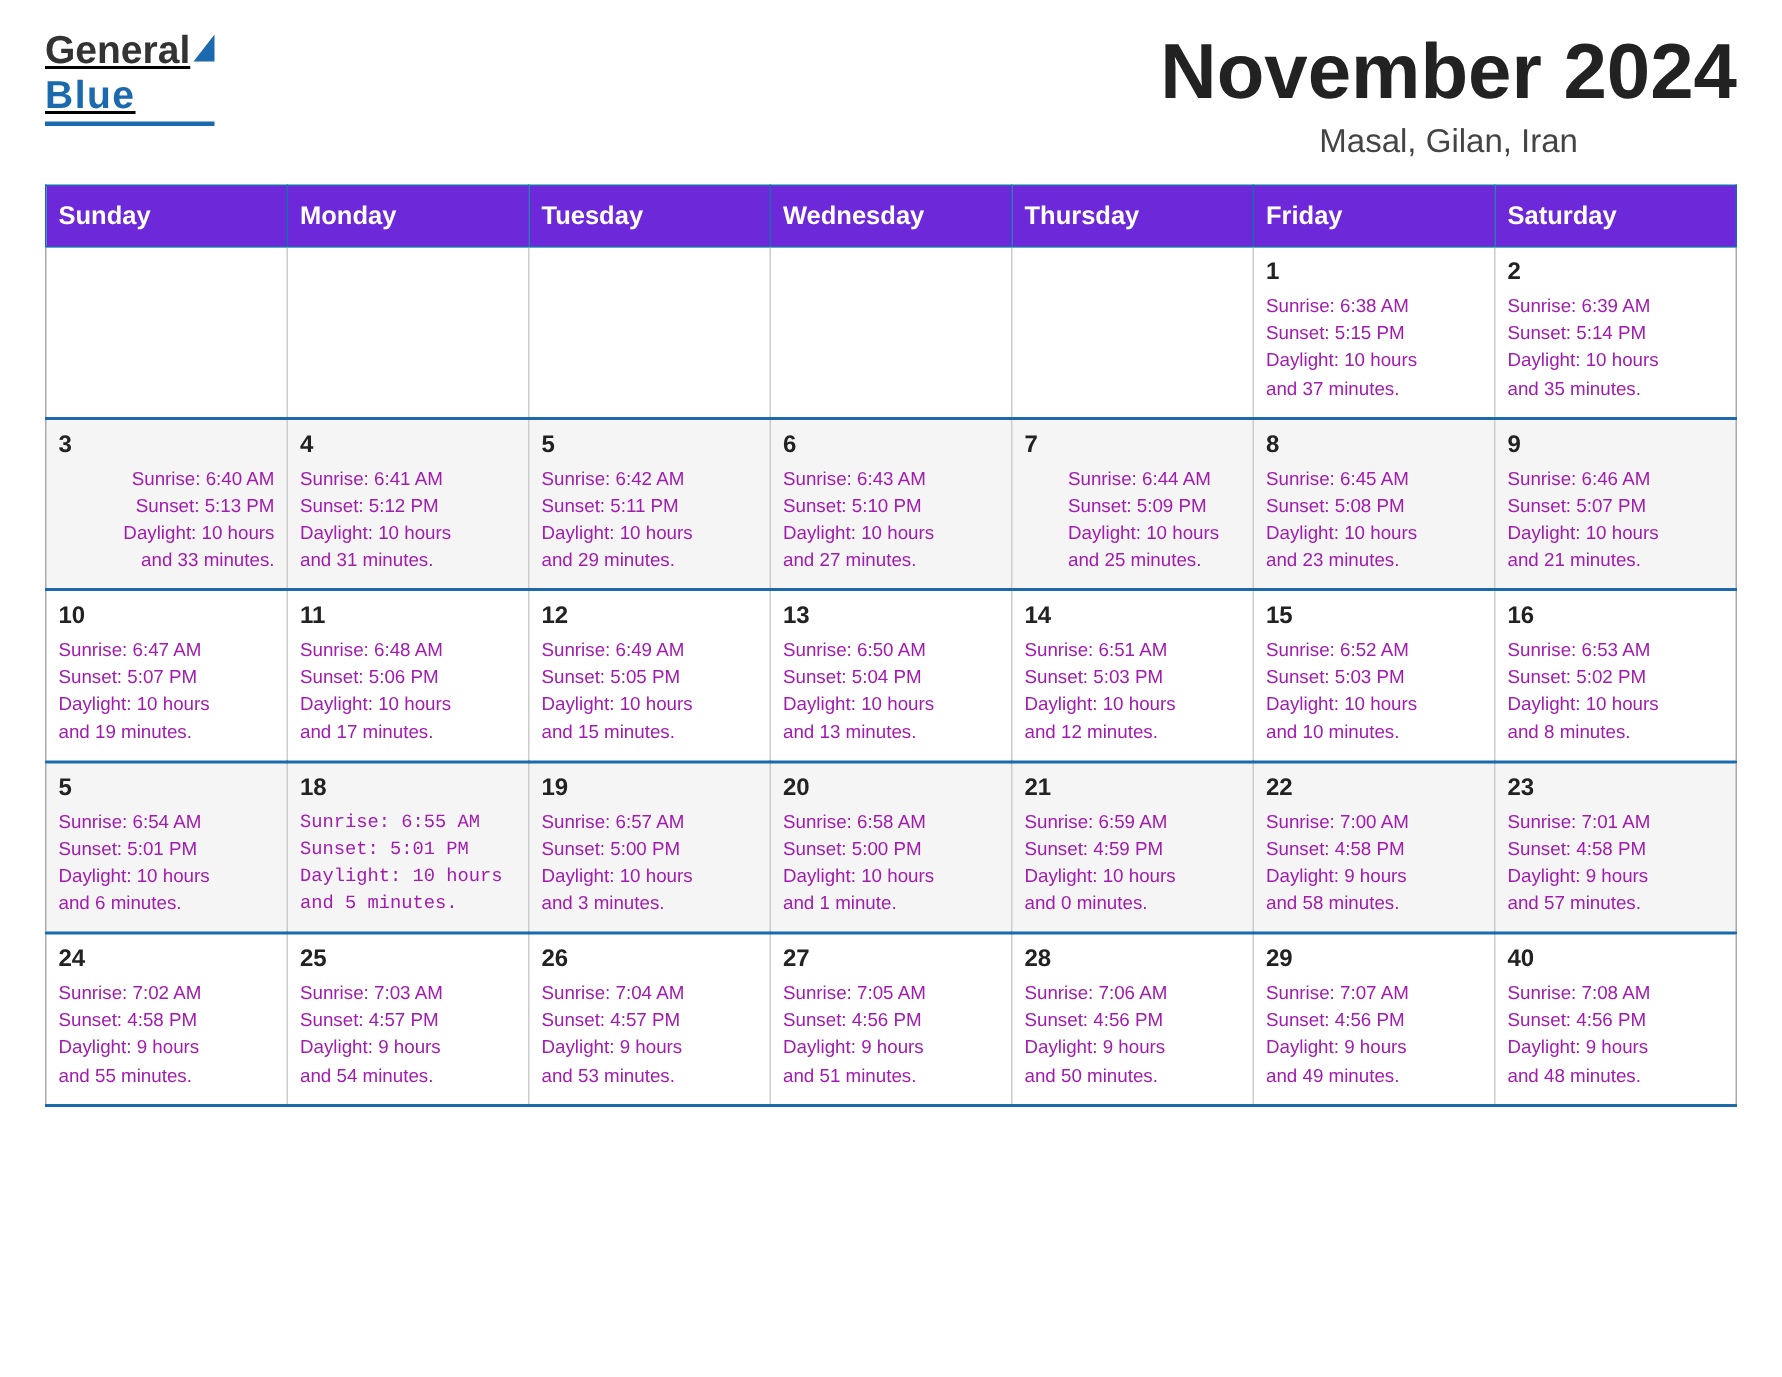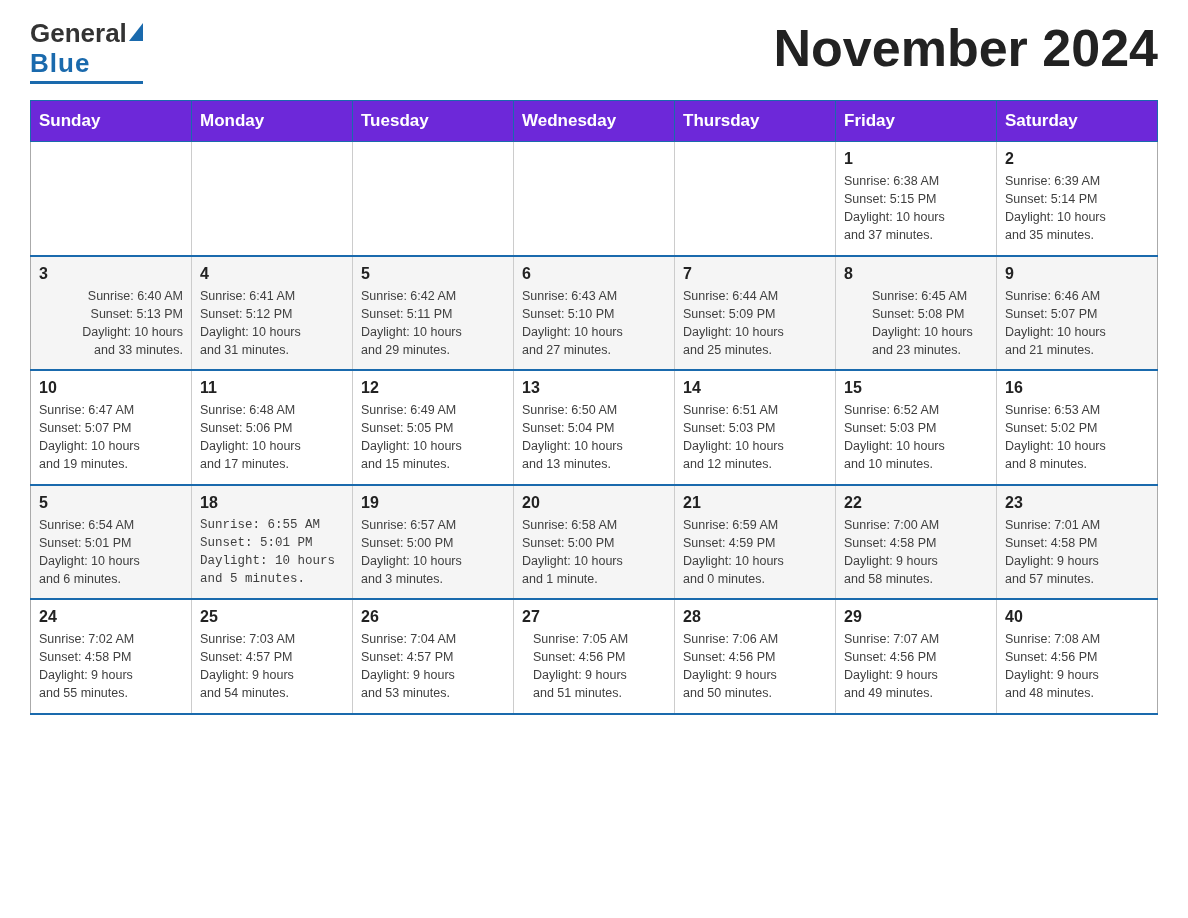--- a/index.html
+++ b/index.html
@@ -93,34 +93,35 @@
     }
     .day-number {
       font-size: 16px;
       font-weight: bold;
       color: #222;
       margin-bottom: 4px;
       display: block;
     }
     .day-info {
       font-size: 12.5px;
-      color: #404040;
+      color: #a21caf;
       line-height: 1.45;
     }
     .empty-cell {
       background: #f9f9f9;
     }
     tbody tr:nth-child(odd) td {
       background: #fff;
     }
     tbody tr:nth-child(even) td {
       background: #f5f5f5;
     }
     .logo-wrapper {
       display: inline-block;
+      text-decoration: underline;
     }
     .logo-row1 {
       display: flex;
       align-items: center;
     }
   </style>
 </head>
 <body>
 
 <div class="header-area">
@@ -129,20 +130,21 @@
       <span class="logo-text-general">General</span>
       <span class="logo-triangle"></span>
     </div>
     <div class="logo-line2">
       <span style="font-size:26px; font-weight:bold; color:#1a6aad; letter-spacing:1px;">Blue</span>
     </div>
     <div class="logo-underline"></div>
   </div>
   <div class="title-area">
     <div class="month-title">November 2024</div>
+    <div class="location-title">Masal, Gilan, Iran</div>
   </div>
 </div>
 
 <table>
   <thead>
     <tr>
     <th>Sunday</th>
         <th>Monday</th>
         <th>Tuesday</th>
         <th>Wednesday</th>
@@ -197,28 +199,28 @@
         </td>
         <td>
           <span class="day-number">6</span>
           <div class="day-info" style="white-space: pre-line;">Sunrise: 6:43 AM
 Sunset: 5:10 PM
 Daylight: 10 hours
 and 27 minutes.</div>
         </td>
         <td>
           <span class="day-number">7</span>
-          <div class="day-info" style="white-space: pre-line;">Sunrise: 6:44 AM
+          <div class="day-info" style="white-space: pre-line; margin-left: 29px;">Sunrise: 6:44 AM
 Sunset: 5:09 PM
 Daylight: 10 hours
 and 25 minutes.</div>
         </td>
         <td>
           <span class="day-number">8</span>
-          <div class="day-info" style="white-space: pre-line; margin-left: 28px;">Sunrise: 6:45 AM
+          <div class="day-info" style="white-space: pre-line;">Sunrise: 6:45 AM
 Sunset: 5:08 PM
 Daylight: 10 hours
 and 23 minutes.</div>
         </td>
         <td>
           <span class="day-number">9</span>
           <div class="day-info" style="white-space: pre-line;">Sunrise: 6:46 AM
 Sunset: 5:07 PM
 Daylight: 10 hours
 and 21 minutes.</div>
@@ -343,21 +345,21 @@
         </td>
         <td>
           <span class="day-number">26</span>
           <div class="day-info" style="white-space: pre-line;">Sunrise: 7:04 AM
 Sunset: 4:57 PM
 Daylight: 9 hours
 and 53 minutes.</div>
         </td>
         <td>
           <span class="day-number">27</span>
-          <div class="day-info" style="white-space: pre-line; margin-left: 11px;">Sunrise: 7:05 AM
+          <div class="day-info" style="white-space: pre-line;">Sunrise: 7:05 AM
 Sunset: 4:56 PM
 Daylight: 9 hours
 and 51 minutes.</div>
         </td>
         <td>
           <span class="day-number">28</span>
           <div class="day-info" style="white-space: pre-line;">Sunrise: 7:06 AM
 Sunset: 4:56 PM
 Daylight: 9 hours
 and 50 minutes.</div>

